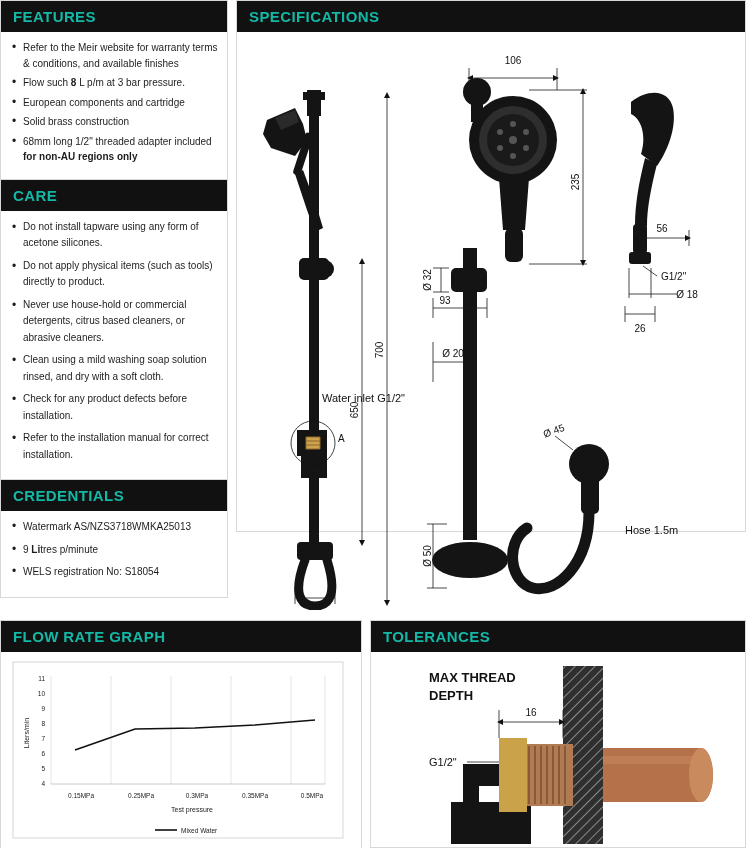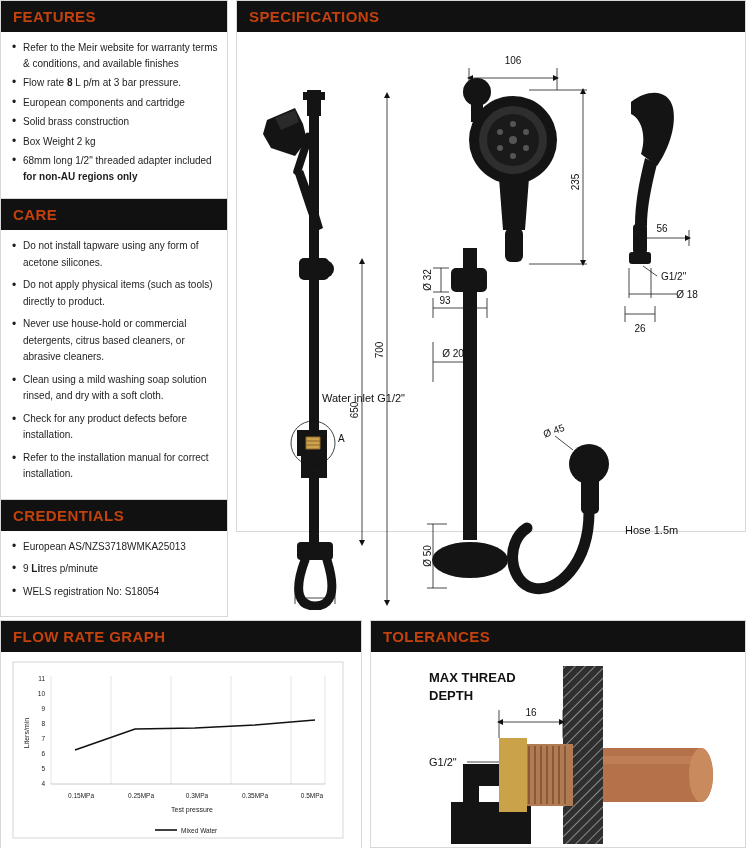--- a/index.html
+++ b/index.html
@@ -8,21 +8,21 @@
     width: 746px; height: 848px;
     background: #ffffff;
     font-family: "Liberation Sans", sans-serif;
     color: #1a1a1a;
   }
   .page { position: relative; width: 746px; height: 848px; overflow: hidden; }
 
   
   .bar {
     background: #111111;
-    color: #c2410c;
+    color: #14b8a6;
     font-size: 15px;
     font-weight: bold;
     letter-spacing: 0.4px;
     padding: 7px 10px 7px 12px;
   }
   .panel { border: 1px solid #d8d8d8; }
 
   
   .left-col {
     position: absolute; left: 0; top: 0; width: 228px;
@@ -80,44 +80,43 @@
 <body>
 
 <div class="page">
 
   <div class="left-col">
 
     <div class="panel">
       <div class="bar">FEATURES</div>
       <ul class="list">
         <li>Refer to the Meir website for warranty terms &amp; conditions, and available finishes</li>
-        <li><span>Flow rate </span><b>8</b><span> L p/m at 3 bar pressure.</span></li>
+        <li><span>Flow such </span><b>8</b><span> L p/m at 3 bar pressure.</span></li>
         <li>European components and cartridge</li>
         <li>Solid brass construction</li>
-        <li>Box Weight 2 kg</li>
         <li><span>68mm long 1/2" threaded adapter included </span><b>for non-AU regions only</b></li>
       </ul>
     </div>
 
     <div class="panel" style="border-top:none">
       <div class="bar">CARE</div>
       <ul class="list care">
         <li>Do not install tapware using any form of acetone silicones.</li>
         <li>Do not apply physical items (such as tools) directly to product.</li>
         <li>Never use house-hold or commercial detergents, citrus based cleaners, or abrasive cleaners.</li>
         <li>Clean using a mild washing soap solution rinsed, and dry with a soft cloth.</li>
         <li>Check for any product defects before installation.</li>
         <li>Refer to the installation manual for correct installation.</li>
       </ul>
     </div>
 
     <div class="panel" style="border-top:none">
       <div class="bar">CREDENTIALS</div>
       <ul class="list cred">
-        <li>European AS/NZS3718WMKA25013</li>
+        <li>Watermark AS/NZS3718WMKA25013</li>
         <li><span>9 </span><b>Li</b><span>tres p/minute</span></li>
         <li>WELS registration No: S18054</li>
       </ul>
     </div>
 
   </div>
 
   <div class="spec-panel">
     <div class="bar">SPECIFICATIONS</div>
     <div class="spec-body">

